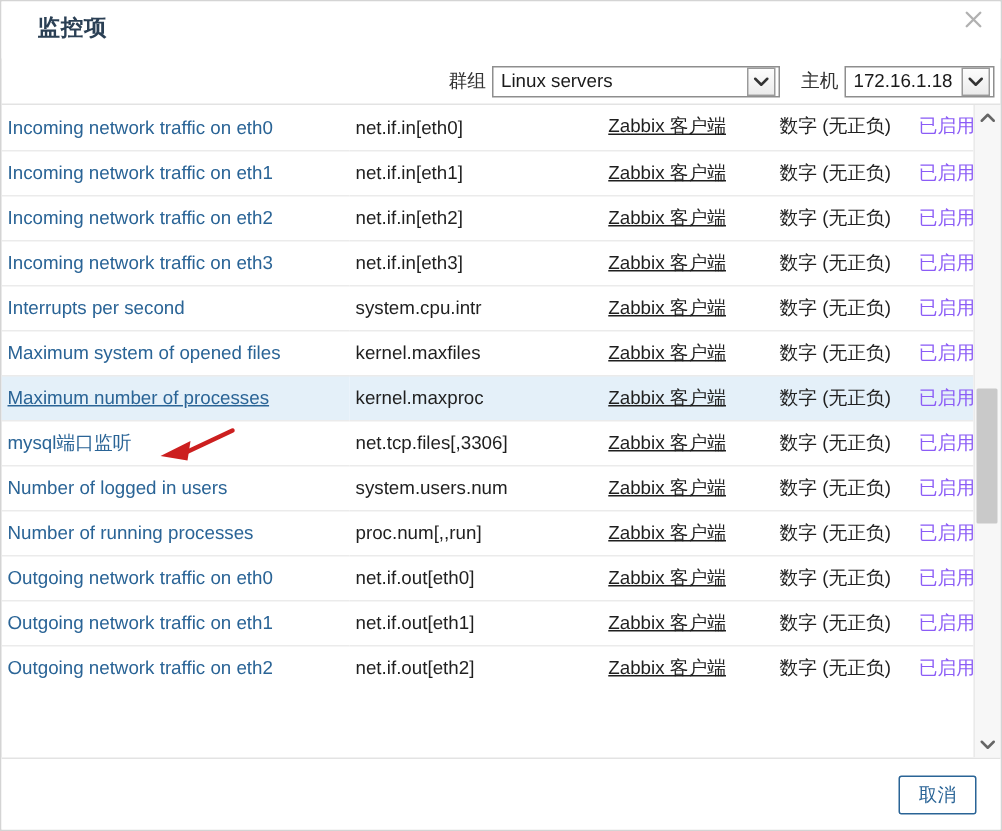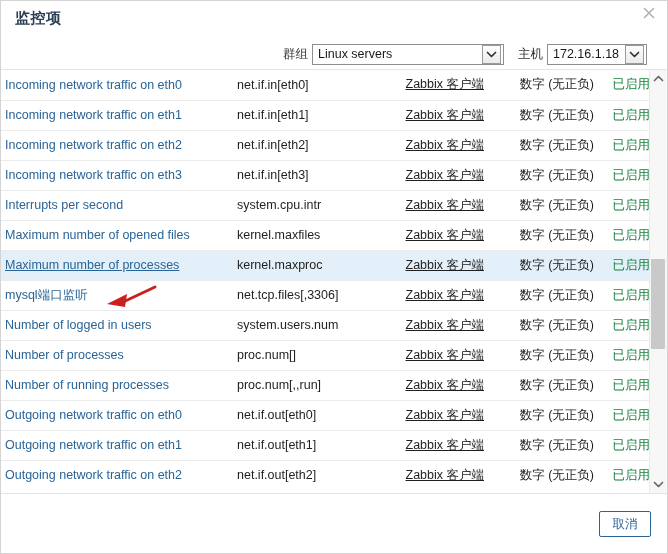--- a/index.html
+++ b/index.html
@@ -31,21 +31,21 @@
 
   
   .titlebar {
     position: relative;
     height: 38px;
     flex: 0 0 auto;
     background: #ffffff;
   }
   .dlg-title {
     position: absolute;
-    left: 14px;
+    left: 24px;
     top: 8px;
     font-size: 15px;
     font-weight: bold;
     color: #2a3f54;
     letter-spacing: 0.5px;
   }
   .close-icon {
     position: absolute;
     right: 8px;
     top: 2px;
@@ -56,21 +56,21 @@
   }
   .close-icon svg { display: block; }
 
   
   .filterbar {
     flex: 0 0 auto;
     height: 30px;
     display: flex;
     align-items: center;
     justify-content: flex-end;
-    padding-right: 20px;
+    padding-right: 4px;
     box-sizing: border-box;
   }
   .filter-label {
     font-size: 12.5px;
     color: #333;
     margin-right: 4px;
     white-space: nowrap;
   }
   .sel {
     position: relative;
@@ -146,21 +146,21 @@
 
   .item-link {
     color: #2a6496;
     text-decoration: none;
     cursor: pointer;
   }
   tr.hl .item-link { text-decoration: underline; }
   .key-text  { color: #1f1f1f; margin-top: 40px; }
   .type-text { color: #1f1f1f; text-decoration: underline; }
   .vtype-text{ color: #1f1f1f; }
-  .status-enabled { color: #15803d; }
+  .status-enabled { color: #8b5cf6; }
 
   
   .scrollbar {
     flex: 0 0 auto;
     width: 17px;
     background: #f7f7f7;
     border-left: 1px solid #eaeaea;
     position: relative;
   }
   .sb-btn {
@@ -190,21 +190,21 @@
     top: 172px;
     height: 90px;
     background: #c9c9c9;
     border-radius: 1px;
     cursor: pointer;
   }
 
   
   .footer {
     flex: 0 0 auto;
-    height: 60px;
+    height: 48px;
     border-top: 1px solid #e3e3e3;
     display: flex;
     align-items: center;
     justify-content: flex-end;
     padding-right: 16px;
     box-sizing: border-box;
     background: #ffffff;
   }
   .btn-cancel {
     min-width: 52px;
@@ -302,21 +302,21 @@
               <td class="c-status"><span class="status-enabled">已启用</span></td>
             </tr>
             <tr>
               <td class="c-name"><span class="item-link">Interrupts per second</span></td>
               <td class="c-key"><span class="key-text">system.cpu.intr</span></td>
               <td class="c-type"><span class="type-text">Zabbix 客户端</span></td>
               <td class="c-vtype"><span class="vtype-text">数字 (无正负)</span></td>
               <td class="c-status"><span class="status-enabled">已启用</span></td>
             </tr>
             <tr>
-              <td class="c-name"><span class="item-link">Maximum number of opened files</span></td>
+              <td class="c-name"><span class="item-link">Maximum system of opened files</span></td>
               <td class="c-key"><span class="key-text">kernel.maxfiles</span></td>
               <td class="c-type"><span class="type-text">Zabbix 客户端</span></td>
               <td class="c-vtype"><span class="vtype-text">数字 (无正负)</span></td>
               <td class="c-status"><span class="status-enabled">已启用</span></td>
             </tr>
             <tr class="hl">
               <td class="c-name"><span class="item-link">Maximum number of processes</span></td>
               <td class="c-key"><span class="key-text">kernel.maxproc</span></td>
               <td class="c-type"><span class="type-text">Zabbix 客户端</span></td>
               <td class="c-vtype"><span class="vtype-text">数字 (无正负)</span></td>
@@ -325,27 +325,20 @@
             <tr>
               <td class="c-name"><span class="item-link">mysql端口监听</span></td>
               <td class="c-key"><span class="key-text">net.tcp.files[,3306]</span></td>
               <td class="c-type"><span class="type-text">Zabbix 客户端</span></td>
               <td class="c-vtype"><span class="vtype-text">数字 (无正负)</span></td>
               <td class="c-status"><span class="status-enabled">已启用</span></td>
             </tr>
             <tr>
               <td class="c-name"><span class="item-link">Number of logged in users</span></td>
               <td class="c-key"><span class="key-text">system.users.num</span></td>
-              <td class="c-type"><span class="type-text">Zabbix 客户端</span></td>
-              <td class="c-vtype"><span class="vtype-text">数字 (无正负)</span></td>
-              <td class="c-status"><span class="status-enabled">已启用</span></td>
-            </tr>
-            <tr>
-              <td class="c-name"><span class="item-link">Number of processes</span></td>
-              <td class="c-key"><span class="key-text">proc.num[]</span></td>
               <td class="c-type"><span class="type-text">Zabbix 客户端</span></td>
               <td class="c-vtype"><span class="vtype-text">数字 (无正负)</span></td>
               <td class="c-status"><span class="status-enabled">已启用</span></td>
             </tr>
             <tr>
               <td class="c-name"><span class="item-link">Number of running processes</span></td>
               <td class="c-key"><span class="key-text">proc.num[,,run]</span></td>
               <td class="c-type"><span class="type-text">Zabbix 客户端</span></td>
               <td class="c-vtype"><span class="vtype-text">数字 (无正负)</span></td>
               <td class="c-status"><span class="status-enabled">已启用</span></td>

